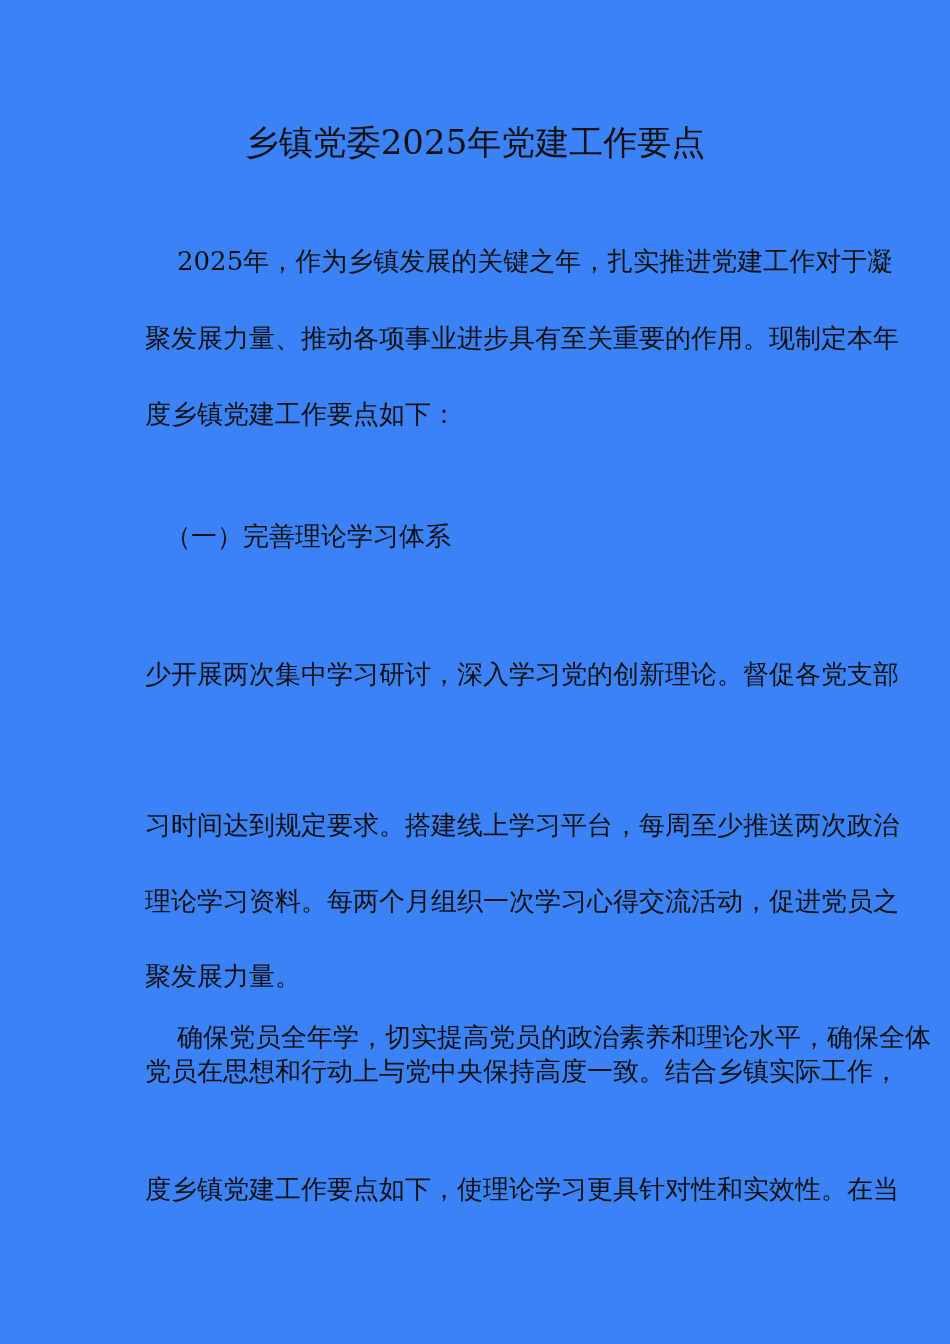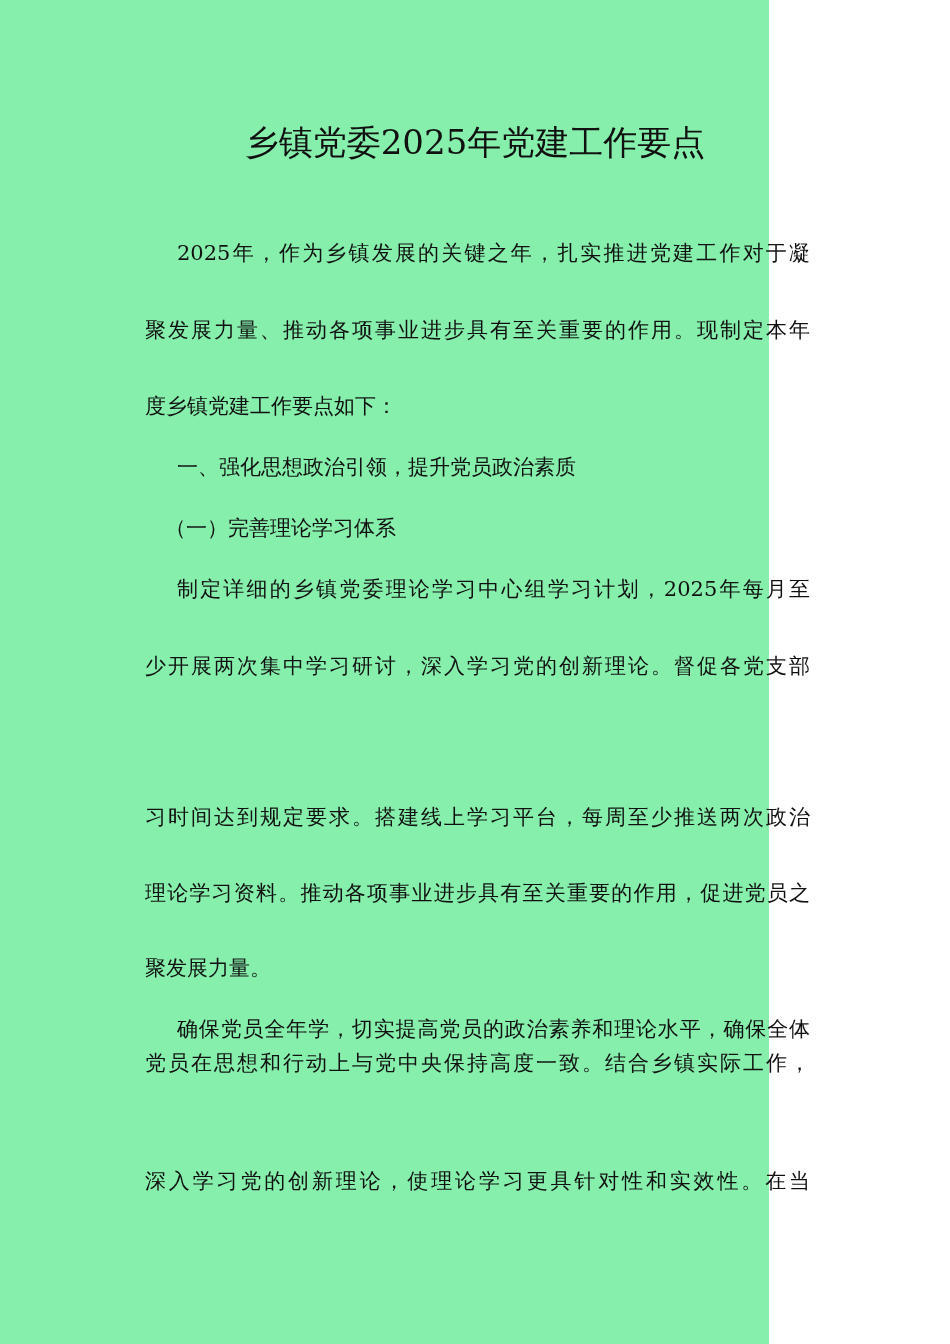--- a/index.html
+++ b/index.html
@@ -11,64 +11,63 @@
       width: 950px;
       height: 1344px;
       position: relative;
       overflow: hidden;
       font-family: "DejaVu Serif", "Liberation Serif", serif;
       color: #111111;
     }
     .page {
       position: absolute;
       left: 0; top: 0;
-      width: 769px;
+      width: 950px;
       height: 1344px;
-      background: #86efac;
+      background: #3b82f6;
     }
     .title {
       position: absolute;
       left: 0;
       top: 118px;
       width: 950px;
       text-align: center;
       font-size: 34px;
       line-height: 48px;
       letter-spacing: 0px;
       color: #111111;
     }
     .line {
       position: absolute;
       left: 145px;
       width: 665px;
-      font-size: 21px;
+      font-size: 26px;
       line-height: 30px;
       white-space: nowrap;
       color: #111111;
       text-align: justify;
       text-align-last: justify;
+      margin-top: 8px;
     }
     .line.indent { left: 177px; width: 633px; }
     .line.last { text-align-last: left; }
   </style>
 </head>
 <body>
 
 <div class="page">
   <div class="title">乡镇党委2025年党建工作要点</div>
 
   <div class="line indent" style="top:238px">2025年，作为乡镇发展的关键之年，扎实推进党建工作对于凝</div>
   <div class="line" style="top:315px">聚发展力量、推动各项事业进步具有至关重要的作用。现制定本年</div>
   <div class="line last" style="top:391px">度乡镇党建工作要点如下：</div>
 
-  <div class="line indent last" style="top:452px">一、强化思想政治引领，提升党员政治素质</div>
   <div class="line last" style="top:513px; left:165px">（一）完善理论学习体系</div>
 
-  <div class="line indent" style="top:574px">制定详细的乡镇党委理论学习中心组学习计划，2025年每月至</div>
   <div class="line" style="top:651px">少开展两次集中学习研讨，深入学习党的创新理论。督促各党支部</div>
   <div class="line" style="top:802px">习时间达到规定要求。搭建线上学习平台，每周至少推送两次政治</div>
-  <div class="line" style="top:878px">理论学习资料。推动各项事业进步具有至关重要的作用，促进党员之</div>
+  <div class="line" style="top:878px">理论学习资料。每两个月组织一次学习心得交流活动，促进党员之</div>
   <div class="line last" style="top:953px">聚发展力量。</div>
 
   <div class="line indent" style="top:1014px">确保党员全年学，切实提高党员的政治素养和理论水平，确保全体</div>
   <div class="line" style="top:1048px">党员在思想和行动上与党中央保持高度一致。结合乡镇实际工作，</div>
-  <div class="line" style="top:1166px">深入学习党的创新理论，使理论学习更具针对性和实效性。在当</div>
+  <div class="line" style="top:1166px">度乡镇党建工作要点如下，使理论学习更具针对性和实效性。在当</div>
 </div>
 
 </body></html>

